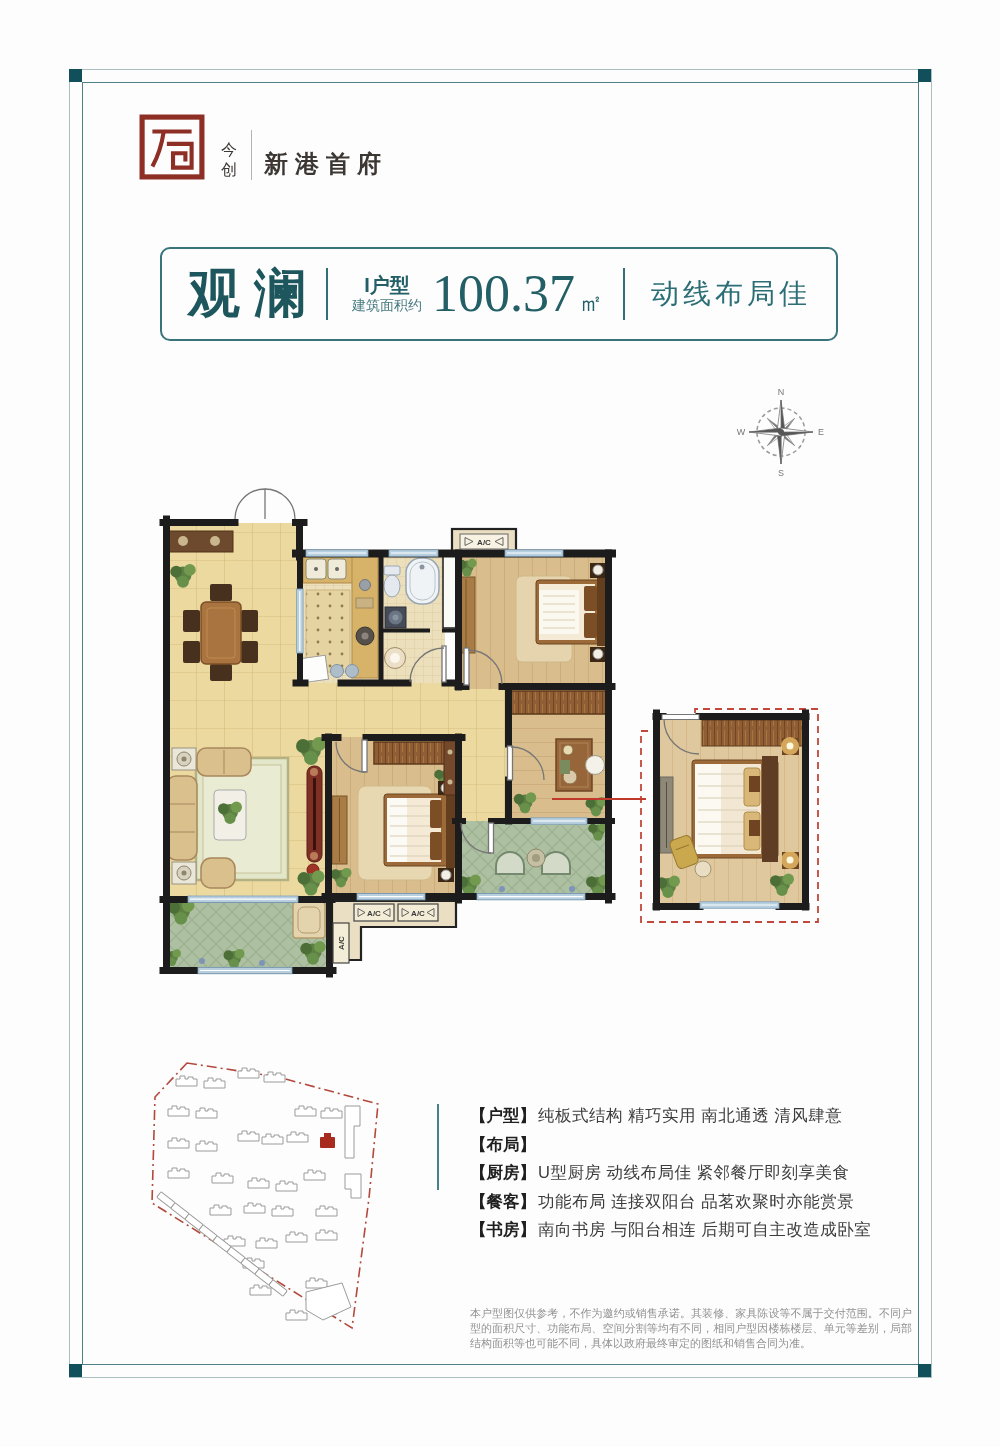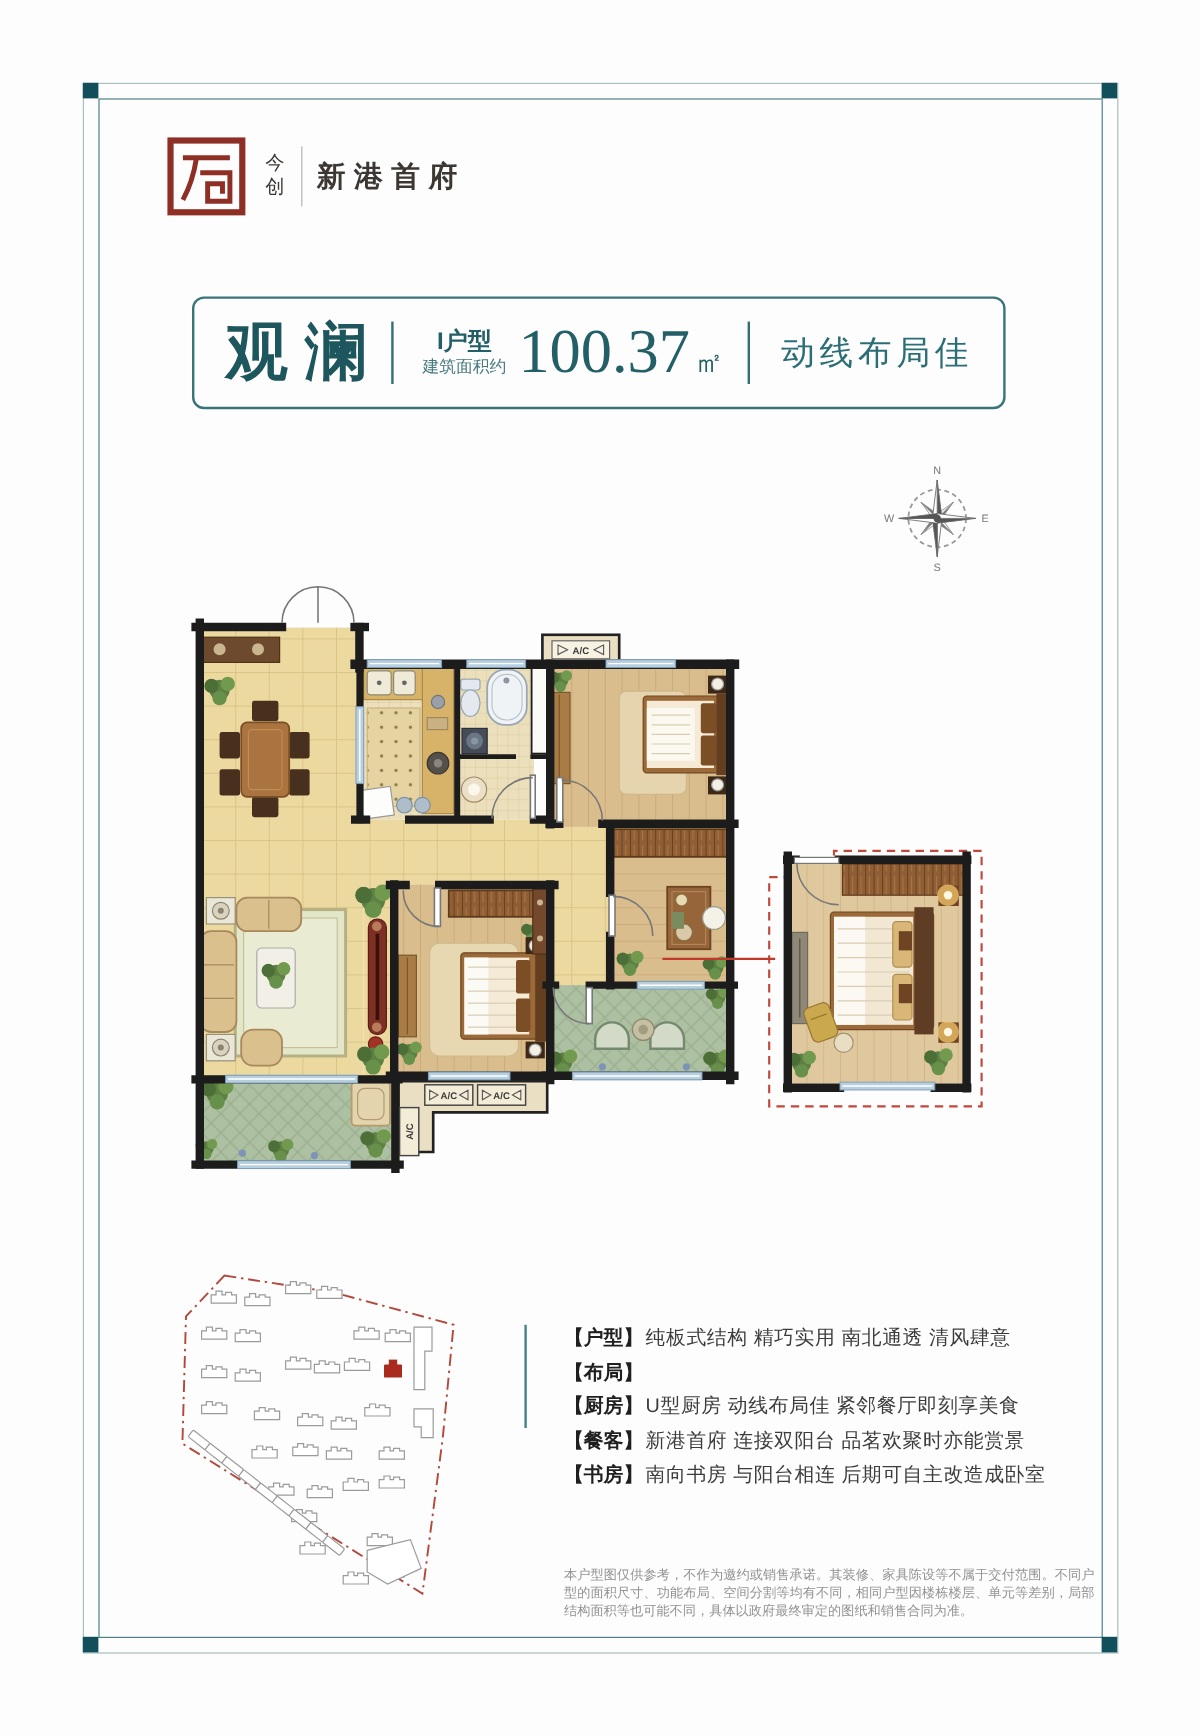--- a/index.html
+++ b/index.html
@@ -4,21 +4,21 @@
 <style>
   html,body{margin:0;padding:0;background:#ffffff;}
   .page{position:relative;width:1000px;height:1447px;background:#fdfdfd;overflow:hidden;
         font-family:"Liberation Sans","DejaVu Sans",sans-serif;}
   
   .frame-outer{position:absolute;left:69px;top:69px;width:861px;height:1307px;border:1px solid #aabfbf;}
   .frame-inner{position:absolute;left:82px;top:82px;width:835px;height:1281px;border:1px solid #4c8187;}
   .corner{position:absolute;width:13px;height:13px;background:#11505a;}
   .c-tl{left:69px;top:69px}.c-tr{left:918px;top:69px}.c-bl{left:69px;top:1364px}.c-br{left:918px;top:1364px}
   
-  .logo{position:absolute;left:139px;top:114px;display:flex;align-items:center;}
+  .logo{position:absolute;left:139px;top:114px;display:flex;align-items:flex-end;}
   .seal{width:66px;height:66px;}
   .sub-brand{width:22px;margin-left:16px;font-size:16px;line-height:20px;color:#3c3733;
              word-break:break-all;letter-spacing:0;}
   .logo-div{width:1px;height:50px;background:#b7b2ac;margin:0 12px 0 8px;}
   .brand{font-size:24px;font-weight:600;color:#3c3733;letter-spacing:7px;}
   
   .titlebox{position:absolute;left:160px;top:247px;width:678px;height:94px;border:2px solid #3a747b;
             border-radius:10px;display:flex;align-items:center;box-sizing:border-box;}
   .tb-name{margin-left:26px;font-family:"DejaVu Serif","Liberation Serif",serif;font-weight:bold;
            font-size:52px;color:#1d565c;letter-spacing:14px;white-space:nowrap;}
@@ -524,21 +524,21 @@
     </div>
     <div class="feat-row">
       <span class="feat-label">【布局】</span>
     </div>
     <div class="feat-row">
       <span class="feat-label">【厨房】</span>
       <span class="feat-text">U型厨房  动线布局佳  紧邻餐厅即刻享美食</span>
     </div>
     <div class="feat-row">
       <span class="feat-label">【餐客】</span>
-      <span class="feat-text">新港首府  连接双阳台  品茗欢聚时亦能赏景</span>
+      <span class="feat-text">功能布局  连接双阳台  品茗欢聚时亦能赏景</span>
     </div>
     <div class="feat-row">
       <span class="feat-label">【书房】</span>
       <span class="feat-text">南向书房  与阳台相连  后期可自主改造成卧室</span>
     </div>
   </div>
 
   <div class="disclaimer">本户型图仅供参考，不作为邀约或销售承诺。其装修、家具陈设等不属于交付范围。不同户型的面积尺寸、功能布局、空间分割等均有不同，相同户型因楼栋楼层、单元等差别，局部结构面积等也可能不同，具体以政府最终审定的图纸和销售合同为准。</div>
 
 </div>

